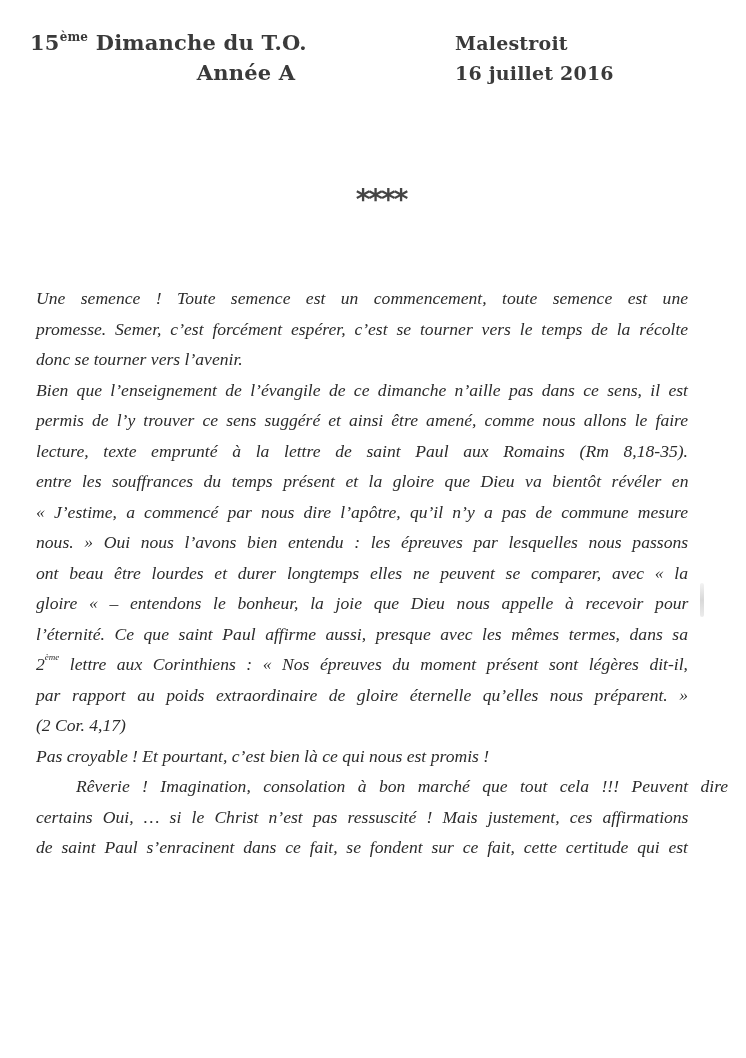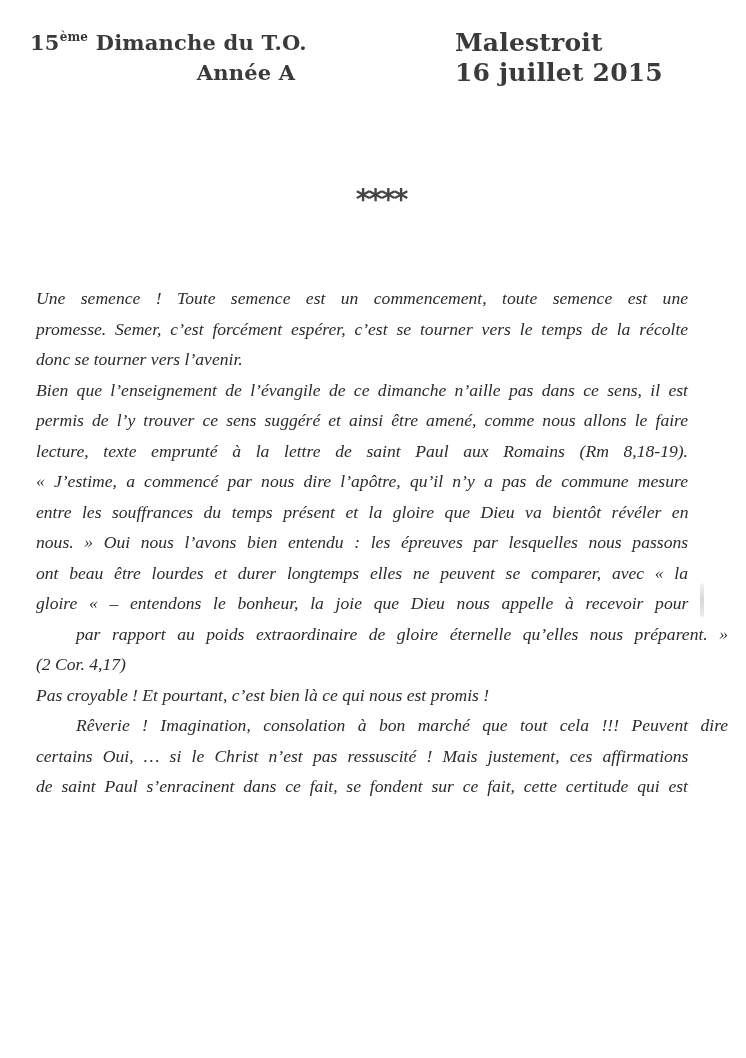--- a/index.html
+++ b/index.html
@@ -39,21 +39,21 @@
       line-height: 30px;
       padding-left: 102px;
       text-align: center;
     }
     .header-right {
       position: absolute;
       left: 455px;
       top: 28px;
       font-family: "DejaVu Serif", serif;
       font-weight: bold;
-      font-size: 25px;
+      font-size: 19px;
       color: #3a3a3a;
       line-height: 30px;
       letter-spacing: 0.2px;
     }
     .separator {
       position: absolute;
       left: 0;
       width: 746px;
       top: 180px;
       text-align: center;
@@ -106,38 +106,40 @@
 </head>
 <body>
 
 <div class="header-left">
   <div class="line1"><span>15</span><sup>ème</sup><span> Dimanche du T.O.</span></div>
   <div class="line2">Année A</div>
 </div>
 
 <div class="header-right">
   <div>Malestroit</div>
-  <div>16 juillet 2015</div>
+  <div>16 juillet 2016</div>
 </div>
 
 <div class="separator">****</div>
 
 <div class="body-text" id="body-text">
     <span class="line" style="display: block; width: auto; word-spacing: 11px;"><span>Une semence ! Toute semence est un commencement, toute semence est une</span></span>
     <span class="line" style="display: block; width: auto; word-spacing: 4.46154px;"><span>promesse. Semer, c’est forcément espérer, c’est se tourner vers le temps de la récolte</span></span>
     <span class="line last" style="display: block; width: auto;"><span>donc se tourner vers l’avenir.</span></span>
     <span class="line" style="display: block; width: auto; word-spacing: 3.92857px;"><span>Bien que l’enseignement de l’évangile de ce dimanche n’aille pas dans ce sens, il est</span></span>
     <span class="line" style="display: block; width: auto; word-spacing: 3.66667px;"><span>permis de l’y trouver ce sens suggéré et ainsi être amené, comme nous allons le faire</span></span>
-    <span class="line" style="display: block; width: auto; word-spacing: 10.25px;"><span>lecture, texte emprunté à la lettre de saint Paul aux Romains (Rm 8,18-19).</span></span>
+    <span class="line" style="display: block; width: auto; word-spacing: 10.25px;"><span>lecture, texte emprunté à la lettre de saint Paul aux Romains (Rm 8,18-35).</span></span>
+    <span class="line" style="display: block; width: auto; word-spacing: 6.07143px;"><span>entre les souffrances du temps présent et la gloire que Dieu va bientôt révéler en</span></span>
     <span class="line" style="display: block; width: auto; word-spacing: 4.46667px;"><span>« J’estime,  a commencé par nous dire l’apôtre, qu’il n’y a pas de commune mesure</span></span>
-    <span class="line" style="display: block; width: auto; word-spacing: 6.07143px;"><span>entre les souffrances du temps présent et la gloire que Dieu va bientôt révéler en</span></span>
     <span class="line" style="display: block; width: auto; word-spacing: 6.23077px;"><span>nous. » Oui nous l’avons bien entendu : les épreuves par lesquelles nous passons</span></span>
     <span class="line" style="display: block; width: auto; word-spacing: 6.28571px;"><span>ont beau être lourdes et durer longtemps elles ne peuvent se comparer, avec « la</span></span>
     <span class="line" style="display: block; width: auto; word-spacing: 7.28571px;"><span>gloire « – entendons le bonheur, la joie que Dieu nous appelle à recevoir pour</span></span>
-    <span class="line" style="display: block; width: auto; word-spacing: 7.09091px; margin-left: 40px;"><span>par rapport au poids extraordinaire de gloire éternelle qu’elles nous préparent. »</span></span>
+    <span class="line" style="display: block; width: auto; word-spacing: 5.15385px;"><span>l’éternité. Ce que saint Paul affirme aussi, presque avec les mêmes termes, dans sa</span></span>
+    <span class="line" style="display: block; width: auto; word-spacing: 6.07692px;"><span>2</span><sup>ème</sup><span> lettre aux Corinthiens : « Nos épreuves du moment présent sont légères dit-il,</span></span>
+    <span class="line" style="display: block; width: auto; word-spacing: 7.09091px;"><span>par rapport au poids extraordinaire de gloire éternelle qu’elles nous préparent. »</span></span>
     <span class="line last" style="display: block; width: auto;"><span>(2 Cor. 4,17)</span></span>
     <span class="line last" style="display: block; width: auto;"><span>Pas croyable ! Et pourtant, c’est bien là ce qui nous est promis !</span></span>
     <span class="line" style="display: block; width: auto; word-spacing: 8px; margin-left: 40px;"><span>Rêverie ! Imagination, consolation à bon marché que tout cela !!! Peuvent dire</span></span>
     <span class="line" style="display: block; width: auto; word-spacing: 5.76923px;"><span>certains Oui, … si le Christ n’est pas ressuscité ! Mais justement, ces affirmations</span></span>
     <span class="line" style="display: block; width: auto; word-spacing: 4.4px;"><span>de saint Paul s’enracinent dans ce fait, se fondent sur ce fait, cette certitude qui est</span></span>
   </div>
 
 <div class="scan-mark"></div>
 
 </body></html>

